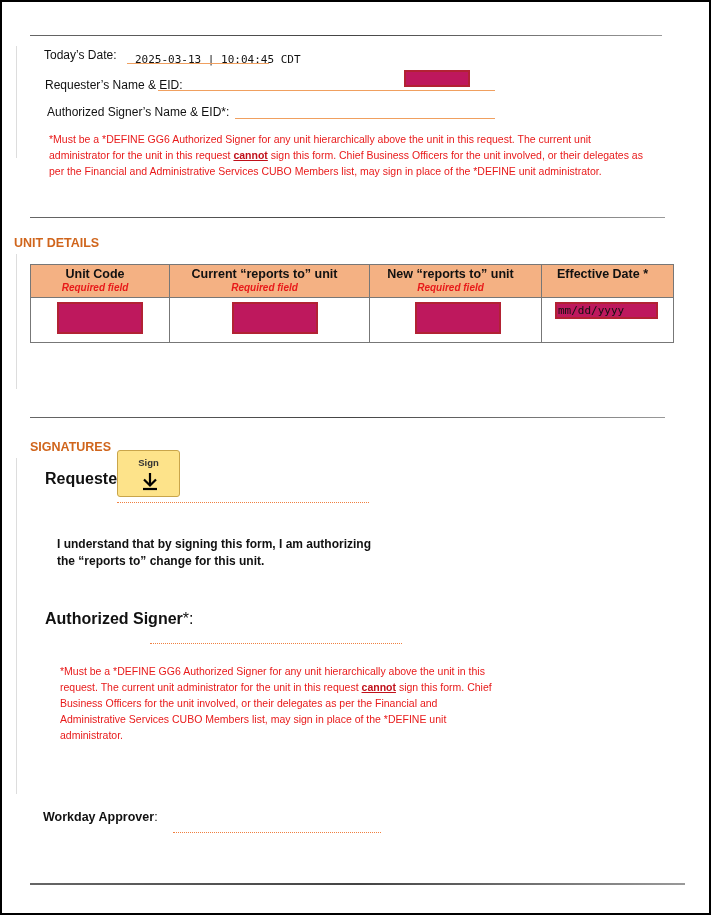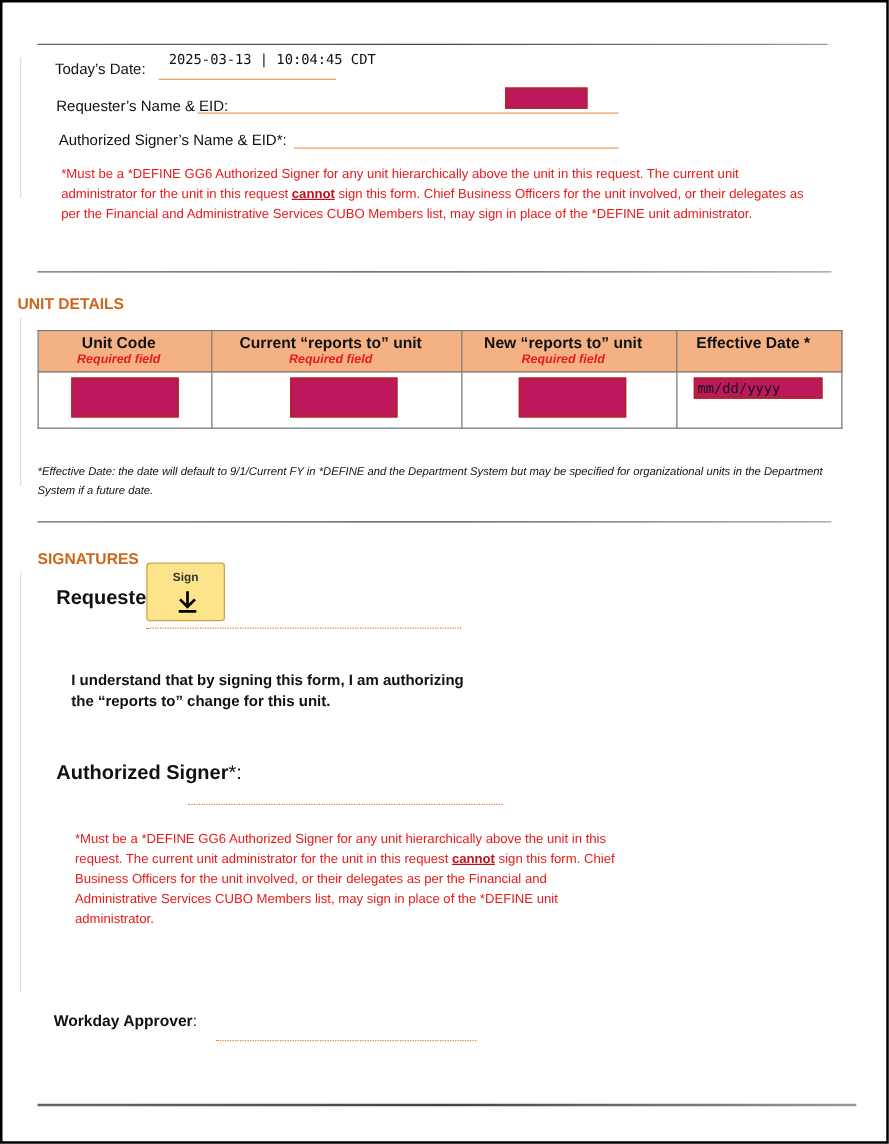--- a/index.html
+++ b/index.html
@@ -14,21 +14,21 @@
     }
     .abs { position: absolute; }
     .title {
       left: 28px; top: 14px; font-size: 15px; font-weight: bold; color: #111;
       letter-spacing: -0.3px; font-family: "Liberation Sans Narrow", "Liberation Sans", sans-serif;
     }
     .rule { height: 1px; background: #555; }
     .rule.grad { background: linear-gradient(to right, #666, #444 50%, #999); }
     .vline { width: 1px; background: #ddd; }
     .label { font-size: 12px; color: #111; }
-    .mono { font-family: "DejaVu Sans Mono", "Liberation Mono", monospace; font-size: 11px; color: #111; }
+    .mono { font-family: "DejaVu Sans Mono", "Liberation Mono", monospace; font-size: 11px; color: #111; margin-top: 12px; }
     .oline { height: 1px; background: #f0a060; }
     .ored-box { border: 2px solid #b22234; background: #be185d; box-sizing: border-box; }
     .red-note { font-size: 10.5px; color: #e81a1a; line-height: 16px; }
     .red-note u { font-weight: bold; color: #c0101a; }
     .section-h { font-size: 12.5px; font-weight: bold; color: #d0651c; }
     table.units {
       position: absolute; left: 28px; top: 262px; width: 643px;
       border-collapse: collapse; table-layout: fixed;
     }
     table.units th {
@@ -120,21 +120,20 @@
         <td>
           <div class="cell-box ored-box" style="left:45px;"></div>
         </td>
         <td>
           <div class="date-box ored-box">mm/dd/yyyy</div>
         </td>
       </tr>
     </tbody>
   </table>
 
-  <div class="abs italic-note" style="left:28px; top:368px; width:640px;">*Effective Date: the date will default to 9/1/Current FY in *DEFINE and the Department System but may be specified for organizational units in the Department System if a future date.</div>
 
   <div class="abs rule grad" style="left:28px; top:415px; width:635px;"></div>
 
   <div class="abs section-h" style="left:28px; top:438px;">SIGNATURES</div>
   <div class="abs vline" style="left:14px; top:456px; height:336px;"></div>
 
   <div class="abs bold-label" style="left:43px; top:468px;">Requester:</div>
 
   <div class="abs sign-btn">
     <div class="lbl">Sign</div>

